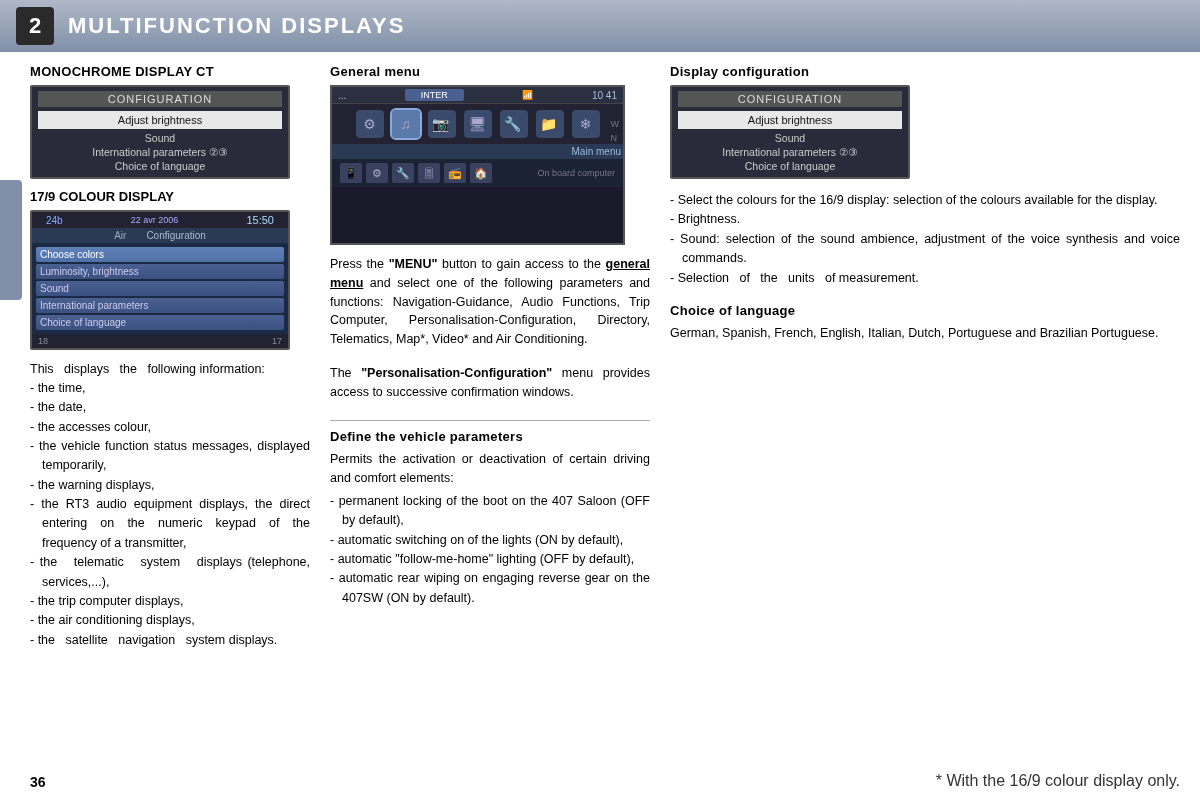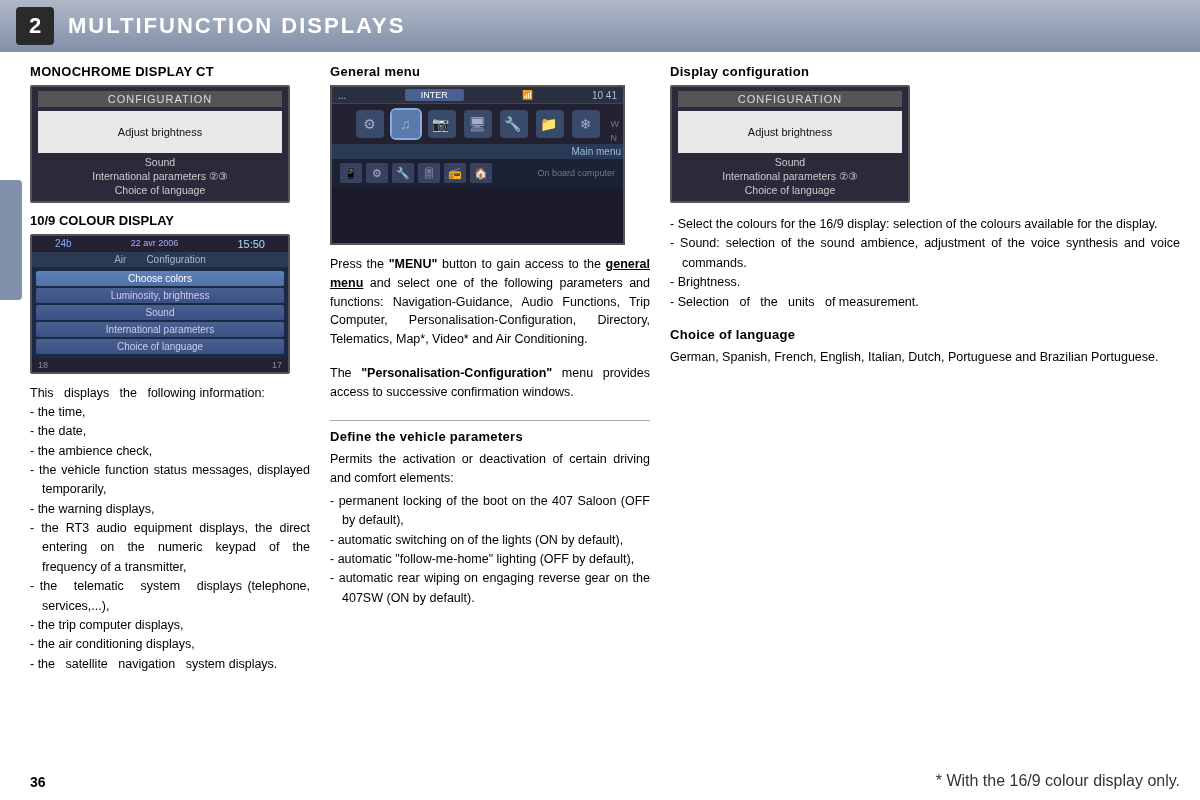--- a/index.html
+++ b/index.html
@@ -98,21 +98,21 @@
       font-size: 11px;
       padding: 2px 4px;
       letter-spacing: 1px;
       margin-bottom: 4px;
     }
     .config-screen-selected {
       background: #e8e8e8;
       color: #111;
       text-align: center;
       font-size: 11px;
-      padding: 15px 4px;
+      padding: 3px 4px;
       margin-bottom: 2px;
     }
     .config-screen-item {
       color: #ccc;
       text-align: center;
       font-size: 10.5px;
       padding: 1px 4px;
     }
 
     .subsection-title {
@@ -129,41 +129,42 @@
       border-radius: 2px;
       padding: 0;
       margin-bottom: 10px;
       width: 260px;
       overflow: hidden;
     }
     .colour-screen-top {
       background: #222233;
       display: flex;
       justify-content: space-between;
-      padding: 2px 23px;
+      align-items: center;
+      padding: 2px 14px;
       color: #8af;
       font-size: 10px;
     }
     .colour-screen-top .time { color: #aaddff; font-size: 11px; }
     .colour-screen-mid {
       background: #2a3a55;
       display: flex;
       justify-content: center;
       padding: 2px 4px;
       color: #9ad;
       font-size: 10px;
     }
     .colour-screen-menu {
       background: #1a2a44;
       padding: 2px 4px;
     }
     .colour-screen-menu-item {
       background: linear-gradient(to bottom, #4a6090, #3a5080);
       color: #cce;
-      text-align: center;
+      text-align: left;
       font-size: 10px;
       padding: 2px 4px;
       margin: 2px 0;
       border-radius: 2px;
     }
     .colour-screen-menu-item.selected {
       background: linear-gradient(to bottom, #6080b8, #5070a8);
       color: #fff;
     }
     .colour-screen-bottom {
@@ -327,21 +328,21 @@
     <div class="section-title">MONOCHROME DISPLAY CT</div>
 
     <div class="config-screen">
       <div class="config-screen-title">CONFIGURATION</div>
       <div class="config-screen-selected">Adjust brightness</div>
       <div class="config-screen-item">Sound</div>
       <div class="config-screen-item">International parameters ②③</div>
       <div class="config-screen-item">Choice of language</div>
     </div>
 
-    <div class="subsection-title">10/9 COLOUR DISPLAY</div>
+    <div class="subsection-title">17/9 COLOUR DISPLAY</div>
 
     <div class="colour-screen">
       <div class="colour-screen-top">
         <span>24b</span>
         <span style="color:#aaf;font-size:9px;">22 avr 2006</span>
         <span class="time">15:50</span>
       </div>
       <div class="colour-screen-mid">
         <span style="margin-right:20px;color:#99aabb;">Air</span>
         <span style="color:#aabbcc;">Configuration</span>
@@ -358,21 +359,21 @@
         <span>17</span>
       </div>
     </div>
 
     <div class="body-text">
       This&nbsp;&nbsp;&nbsp;displays&nbsp;&nbsp;&nbsp;the&nbsp;&nbsp;&nbsp;following information:
     </div>
     <ul class="bullet-list">
       <li>the time,</li>
       <li>the date,</li>
-      <li>the ambience check,</li>
+      <li>the accesses colour,</li>
       <li>the vehicle function status messages, displayed temporarily,</li>
       <li>the warning displays,</li>
       <li>the RT3 audio equipment displays, the direct entering on the numeric keypad of the frequency of a transmitter,</li>
       <li>the&nbsp;&nbsp;&nbsp;telematic&nbsp;&nbsp;&nbsp;system&nbsp;&nbsp;&nbsp;displays (telephone, services,...),</li>
       <li>the trip computer displays,</li>
       <li>the air conditioning displays,</li>
       <li>the&nbsp;&nbsp;&nbsp;satellite&nbsp;&nbsp;&nbsp;navigation&nbsp;&nbsp;&nbsp;system displays.</li>
     </ul>
   </div>
 
@@ -435,22 +436,22 @@
     <div class="right-config-screen">
       <div class="config-screen-title">CONFIGURATION</div>
       <div class="config-screen-selected">Adjust brightness</div>
       <div class="config-screen-item">Sound</div>
       <div class="config-screen-item">International parameters ②③</div>
       <div class="config-screen-item">Choice of language</div>
     </div>
 
     <ul class="bullet-list">
       <li>Select the colours for the 16/9 display: selection of the colours available for the display.</li>
+      <li>Brightness.</li>
       <li>Sound: selection of the sound ambience, adjustment of the voice synthesis and voice commands.</li>
-      <li>Brightness.</li>
       <li>Selection&nbsp;&nbsp;&nbsp;of&nbsp;&nbsp;&nbsp;the&nbsp;&nbsp;&nbsp;units&nbsp;&nbsp;&nbsp;of measurement.</li>
     </ul>
 
     <br>
     <div class="section-title">Choice of language</div>
     <div class="body-text">German,  Spanish,  French,  English, Italian,   Dutch,   Portuguese   and Brazilian Portuguese.</div>
   </div>
 
 </div>
 

